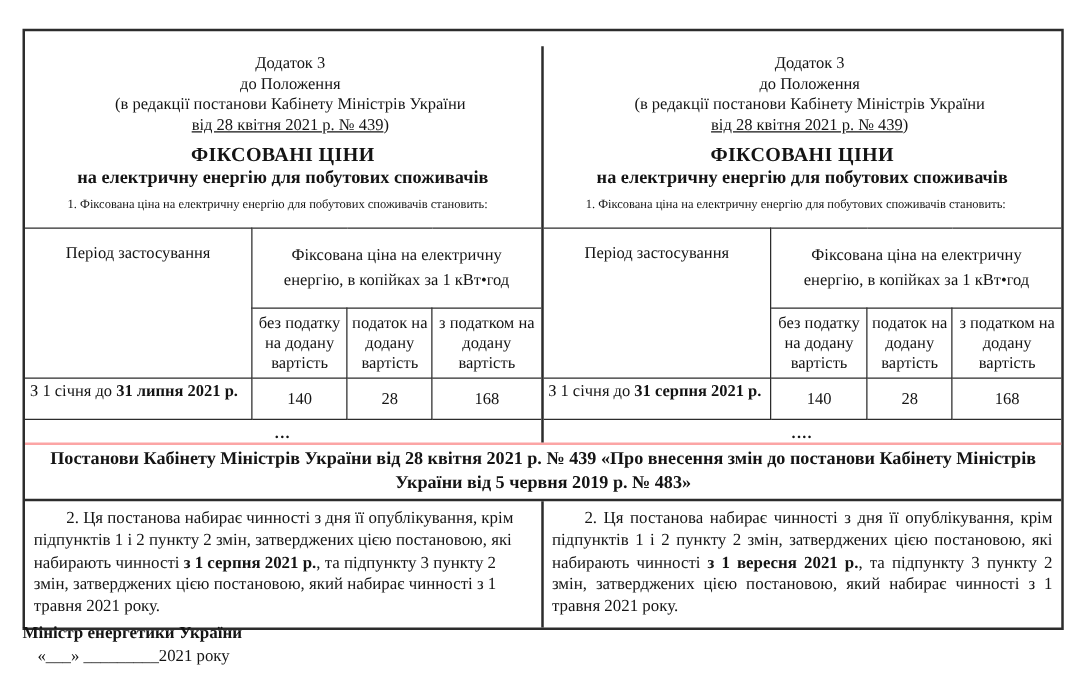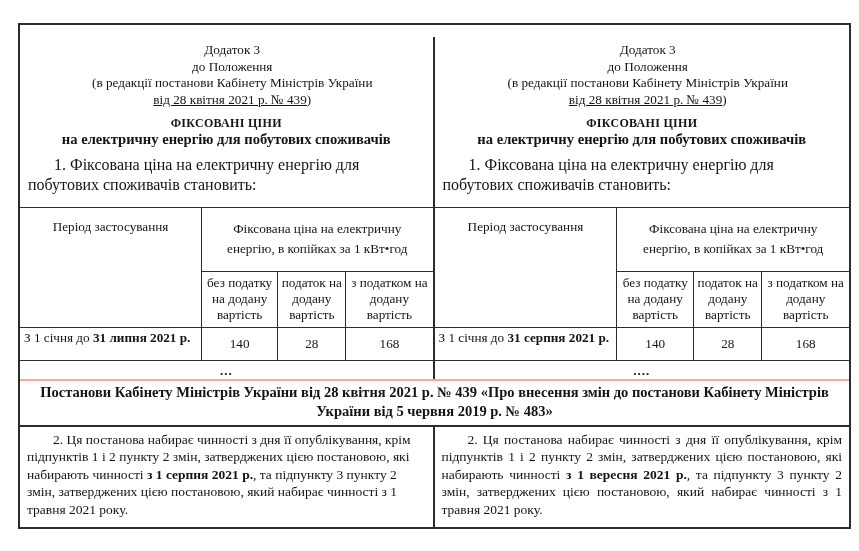--- a/index.html
+++ b/index.html
@@ -24,27 +24,27 @@
 
   .appendix-head {
     text-align: center;
     padding: 5px 6px 0 18px;
     font-size: 13.2px;
     line-height: 1.26;
   }
   .appendix-head .u { text-decoration: underline; }
 
   .doc-title { text-align: center; margin-top: 7px; font-weight: bold; }
-  .doc-title .t1 { font-size: 12px; letter-spacing: 0.3px; }
+  .doc-title .t1 { font-size: 16px; letter-spacing: 0.3px; }
   .doc-title .t2 { font-size: 14.6px; line-height: 1.2; }
 
   .para1 {
     padding: 7px 8px 5px 8px;
     text-indent: 26px;
-    font-size: 16px;
+    font-size: 10px;
     line-height: 1.28;
   }
 
   table.price-table {
     width: 100%;
     border-collapse: collapse;
     margin-top: 6px;
   }
   table.price-table td {
     border: 1.7px solid #2c2c2c;
@@ -210,14 +210,18 @@
       <div class="cell col-left">
         <p><span>2. Ця постанова набирає чинності з дня її опублікування, крім підпунктів 1 і 2 пункту 2 змін, затверджених цією постановою, які набирають чинності </span><b>з 1 серпня 2021 р.</b><span>, та підпункту 3 пункту 2 змін, затверджених цією постановою, який набирає чинності з 1 травня 2021 року.</span></p>
       </div>
       <div class="cell cell-justify">
         <p><span>2. Ця постанова набирає чинності з дня її опублікування, крім підпунктів 1 і 2 пункту 2 змін, затверджених цією постановою, які набирають чинності </span><b>з 1 вересня 2021 р.</b><span>, та підпункту 3 пункту 2 змін, затверджених цією постановою, який набирає чинності з 1 травня 2021 року.</span></p>
       </div>
     </div>
   </div>
 
   <div class="signature">
+    <div class="sig-left">
+      <div class="sig-minister">Міністр енергетики України</div>
+      <div class="sig-date">«___» _________2021 року</div>
+    </div>
   </div>
 </div>
 
 </body></html>

